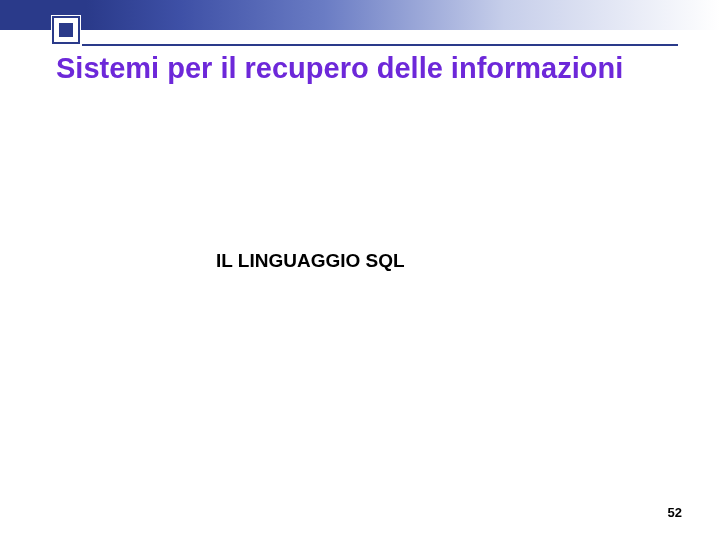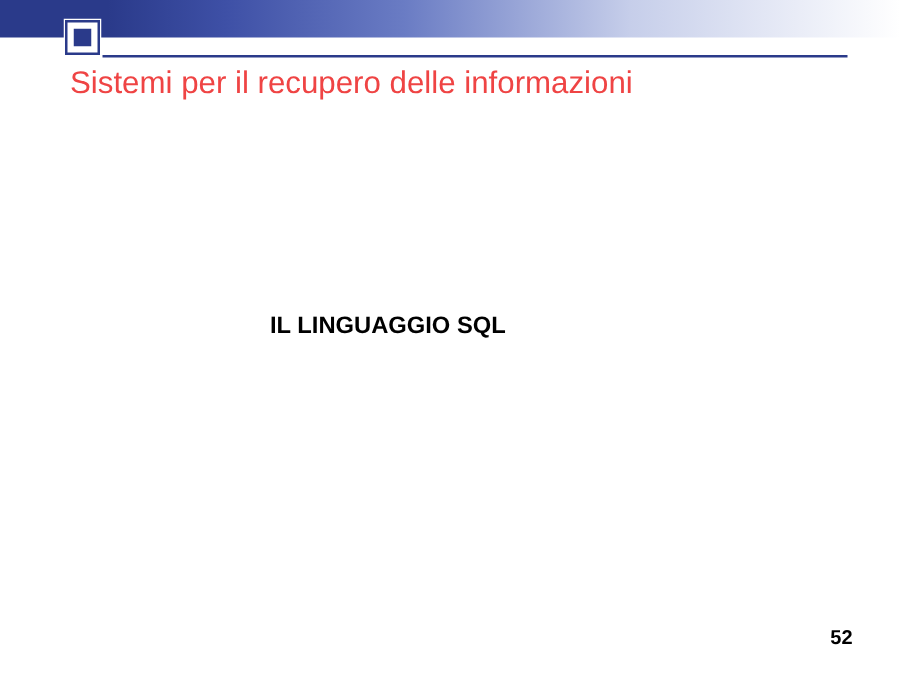--- a/index.html
+++ b/index.html
@@ -38,38 +38,38 @@
       top: 44px;
       left: 82px;
       width: 596px;
       height: 2px;
       background: #2a3a8a;
     }
     .title {
       position: absolute;
       top: 52px;
       left: 56px;
-      font-size: 25px;
-      font-weight: normal;
-      color: #ef4444;
+      font-size: 29px;
+      font-weight: bold;
+      color: #6d28d9;
       letter-spacing: 0px;
     }
     .subtitle {
       position: absolute;
       top: 250px;
       left: 216px;
       font-size: 19px;
       font-weight: bold;
       color: #000;
     }
     .pagenum {
       position: absolute;
       bottom: 20px;
       right: 38px;
-      font-size: 16px;
+      font-size: 13px;
       font-weight: bold;
       color: #000;
     }
   </style>
 </head>
 <body>
 
 <div class="slide">
   <div class="topbar"></div>
   <div class="square-deco">

